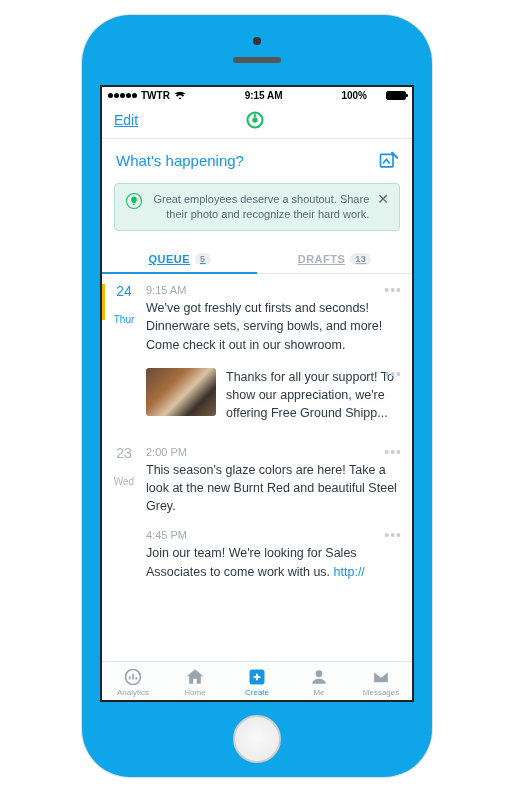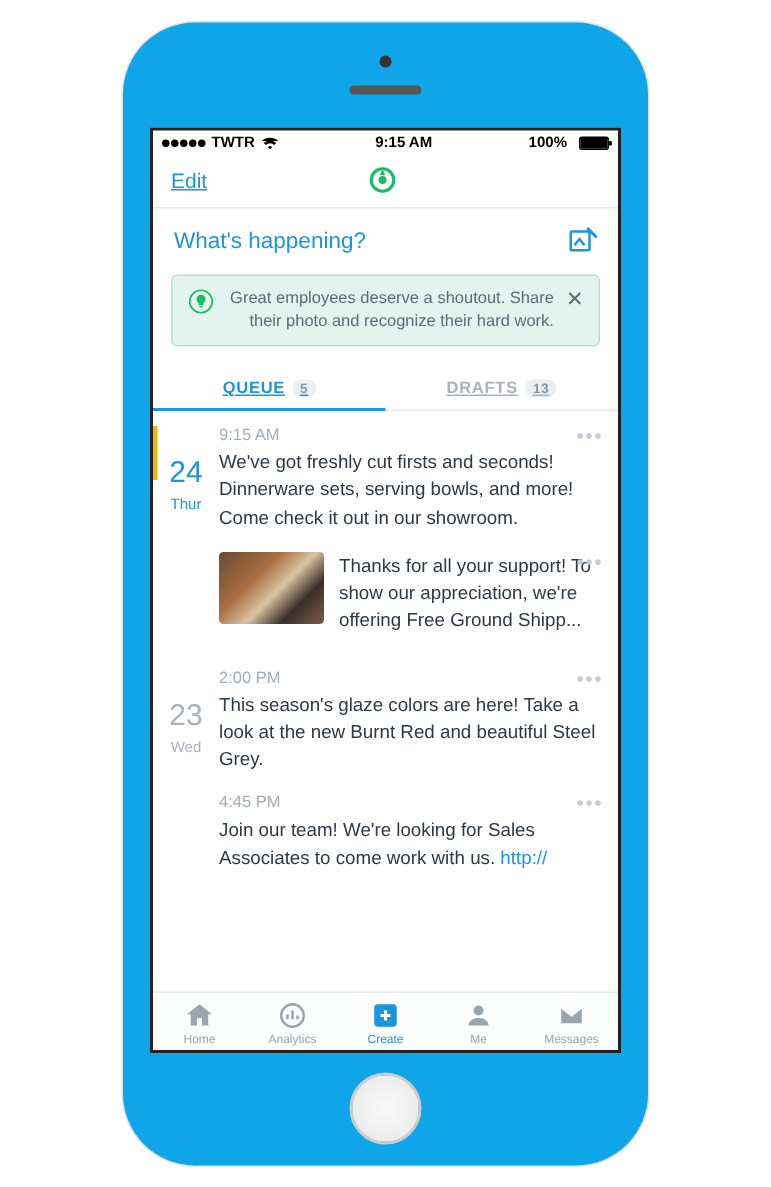--- a/index.html
+++ b/index.html
@@ -66,21 +66,21 @@
       align-items: center;
       justify-content: space-between;
       padding: 3px 6px;
       font-size: 10px;
       font-weight: 600;
       color: #000;
     }
     .status-left { display: flex; align-items: center; gap: 4px; }
     .status-dots { display: flex; gap: 1px; }
     .status-dot { width: 5px; height: 5px; border-radius: 50%; background: #000; }
-    .status-right { display: flex; align-items: center; gap: 8px; }
+    .status-right { display: flex; align-items: center; gap: 19px; }
     .battery { width: 20px; height: 9px; border: 1px solid #000; border-radius: 2px; position: relative; }
     .battery::after { content: ""; position: absolute; right: -3px; top: 2px; width: 2px; height: 3px; background: #000; border-radius: 0 1px 1px 0; }
     .battery-fill { background: #000; height: 100%; width: 100%; }
     
     .nav-bar {
       display: flex;
       align-items: center;
       justify-content: space-between;
       padding: 6px 12px 8px;
       border-bottom: 1px solid #e6e9ec;
@@ -158,22 +158,22 @@
       position: relative;
     }
     .day-marker {
       position: absolute;
       left: 0;
       top: 0;
       width: 3px;
       height: 36px;
       background: #f7b500;
     }
-    .day-num { font-size: 20px; color: #1b95e0; line-height: 1; margin-top: 21px; }
-    .day-name { font-size: 10px; color: #1b95e0; margin-top: 6px; }
+    .day-num { font-size: 14px; color: #1b95e0; line-height: 1; }
+    .day-name { font-size: 10px; color: #1b95e0; margin-top: 16px; }
     .day-group.secondary .day-num,
     .day-group.secondary .day-name { color: #aab3bb; }
     .posts-col { flex: 1; }
     .post { margin-bottom: 14px; position: relative; }
     .post-time { font-size: 11px; color: #a0adb7; margin-bottom: 3px; }
     .post-body { font-size: 12.5px; color: #2d3a45; line-height: 1.45; }
     .post-more {
       position: absolute;
       right: 0;
       top: -2px;
@@ -323,31 +323,31 @@
             <div class="post-body"><span>Join our team! We're looking for Sales Associates to come work with us. </span><span class="post-link">http://</span></div>
           </div>
         </div>
       </div>
 
     </div>
 
     <div class="tabbar">
       <div class="tabbar-item">
         <svg viewBox="0 0 24 24">
-            <path fill="currentColor" d="M12 3 2 11h3v9h5v-6h4v6h5v-9h3Z"></path>
-          </svg>
-        <span>Home</span>
-      </div>
-      <div class="tabbar-item">
-        <svg viewBox="0 0 24 24">
             <circle cx="12" cy="12" r="9" fill="none" stroke="currentColor" stroke-width="2"></circle>
             <path stroke="currentColor" stroke-width="2" d="M8 15V11M12 15V8M16 15V12"></path>
           </svg>
         <span>Analytics</span>
       </div>
+      <div class="tabbar-item">
+        <svg viewBox="0 0 24 24">
+            <path fill="currentColor" d="M12 3 2 11h3v9h5v-6h4v6h5v-9h3Z"></path>
+          </svg>
+        <span>Home</span>
+      </div>
       <div class="tabbar-item active">
         <svg viewBox="0 0 24 24">
             <rect x="3" y="3" width="18" height="18" rx="3" fill="currentColor"></rect>
             <path stroke="#fff" stroke-width="2.5" d="M12 8v8M8 12h8"></path>
           </svg>
         <span>Create</span>
       </div>
       <div class="tabbar-item">
         <svg viewBox="0 0 24 24">
             <circle cx="12" cy="8" r="4" fill="currentColor"></circle>

